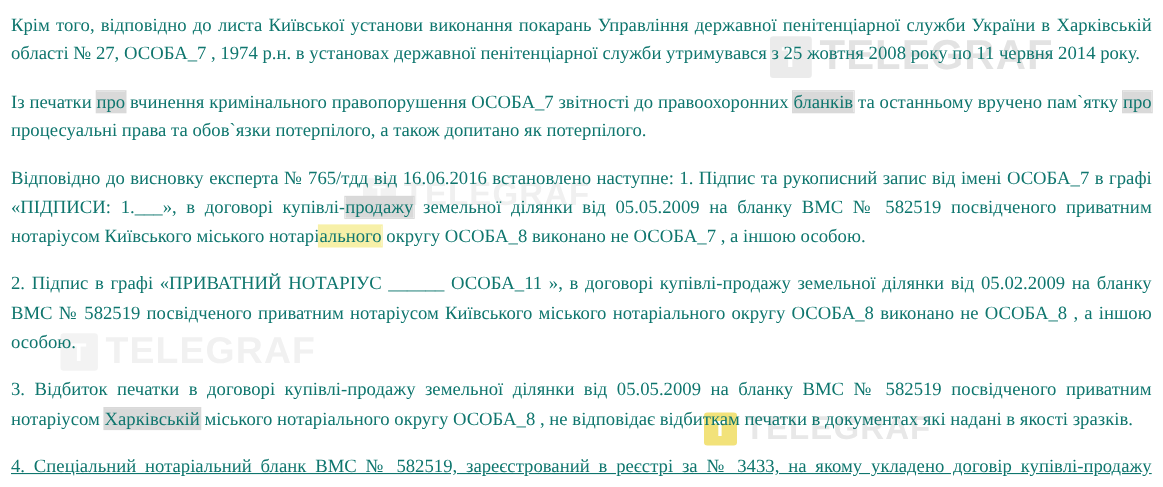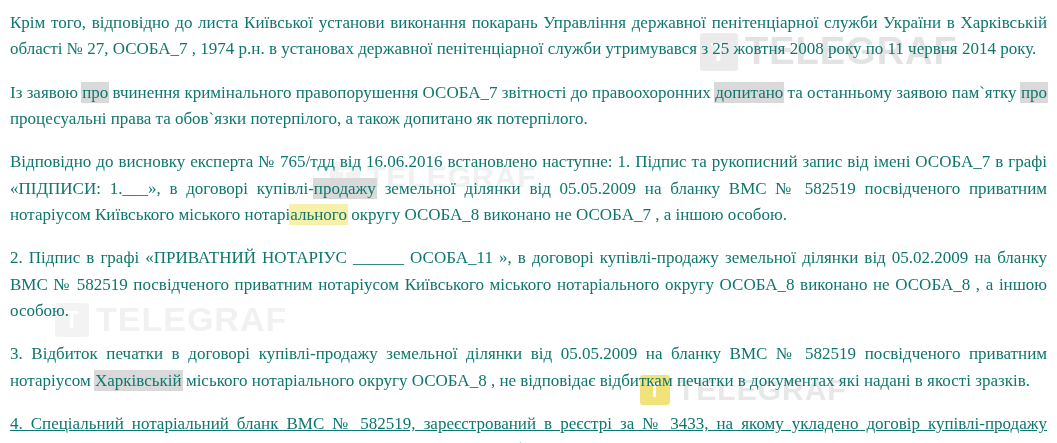--- a/index.html
+++ b/index.html
@@ -143,19 +143,19 @@
     <span class="wm-text">TELEGRAF</span>
   </div>
 
   <div class="wm wm-d">
     <span class="wm-mark">T</span>
     <span class="wm-text">TELEGRAF</span>
   </div>
 
   <div id="paragraphs">
       <div class="para"><span>Крім того, відповідно до листа Київської установи виконання покарань Управління державної пенітенціарної служби України в Харківській області № 27, ОСОБА_7 , 1974 р.н. в установах державної пенітенціарної служби утримувався з 25 жовтня 2008 року по 11 червня 2014 року.</span></div>
-      <div class="para"><span>Із заявою </span><span class="hl-grey">про</span><span> вчинення кримінального правопорушення ОСОБА_7 звітності до правоохоронних </span><span class="hl-grey">допитано</span><span> та останньому заявою пам`ятку </span><span class="hl-grey">про</span><span> процесуальні права та обов`язки потерпілого, а також допитано як потерпілого.</span></div>
+      <div class="para"><span>Із печатки </span><span class="hl-grey">про</span><span> вчинення кримінального правопорушення ОСОБА_7 звітності до правоохоронних </span><span class="hl-grey">бланків</span><span> та останньому вручено пам`ятку </span><span class="hl-grey">про</span><span> процесуальні права та обов`язки потерпілого, а також допитано як потерпілого.</span></div>
       <div class="para"><span>Відповідно до висновку експерта № 765/тдд від 16.06.2016 встановлено наступне: 1. Підпис та рукописний запис від імені ОСОБА_7 в графі «ПІДПИСИ: 1.___», в договорі купівлі-</span><span class="hl-grey">продажу</span><span> земельної ділянки від 05.05.2009 на бланку ВМС № 582519 посвідченого приватним нотаріусом Київського міського нотарі</span><span class="hl-yellow">ального</span><span> округу ОСОБА_8 виконано не ОСОБА_7 , а іншою особою.</span></div>
       <div class="para"><span>2. Підпис в графі «ПРИВАТНИЙ НОТАРІУС ______ ОСОБА_11 », в договорі купівлі-продажу земельної ділянки від 05.02.2009 на бланку ВМС № 582519 посвідченого приватним нотаріусом Київського міського нотаріального округу ОСОБА_8 виконано не ОСОБА_8 , а іншою особою.</span></div>
       <div class="para"><span>3. Відбиток печатки в договорі купівлі-продажу земельної ділянки від 05.05.2009 на бланку ВМС № 582519 посвідченого приватним нотаріусом </span><span class="hl-grey">Харківській</span><span> міського нотаріального округу ОСОБА_8 , не відповідає відбиткам печатки в документах які надані в якості зразків.</span></div>
       <div class="para"><span>4. Спеціальний нотаріальний бланк ВМС № 582519, зареєстрований в реєстрі за № 3433, на якому укладено договір купівлі-продажу земельної ділянки від 05.05.2009 не відповідає зразкам нотаріальних бланків суворої звітності, які надано в якості зразків.</span></div>
     </div>
 </div>
 
 </body></html>

